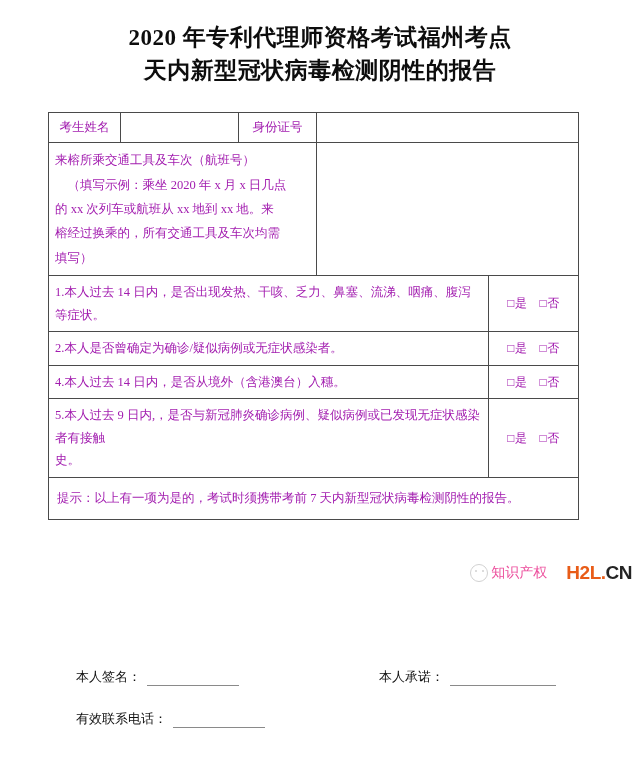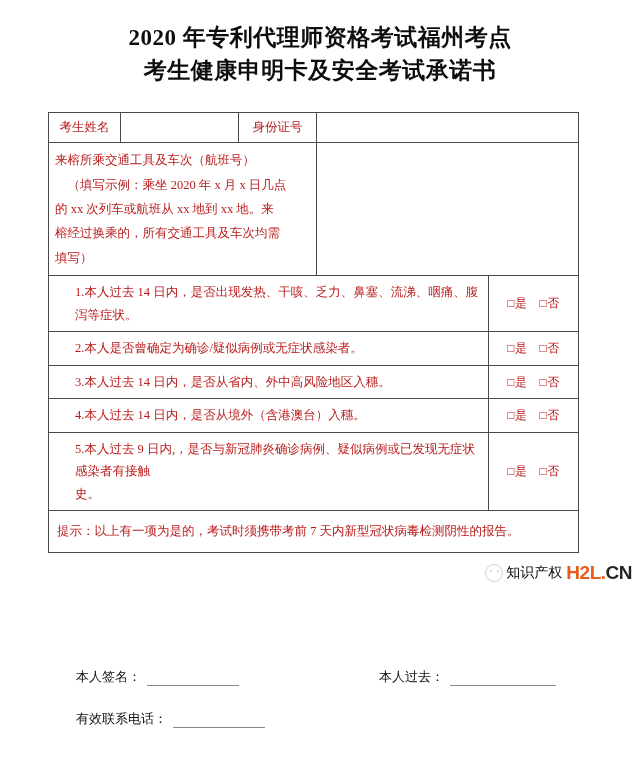--- a/index.html
+++ b/index.html
@@ -47,21 +47,21 @@
     border-collapse: collapse;
     table-layout: fixed;
     font-size: 12.5px;
     line-height: 1.85;
   }
   .form-table td {
     border: 1px solid #4a4a4a;
     padding: 3px 6px;
     vertical-align: middle;
     font-size: 12.5px;
-    color: #b91c1c;
+    color: #a21caf;
   }
   td.label-cell {
     text-align: center;
     white-space: nowrap;
   }
   td.blank-cell { }
 
   td.block-cell {
     vertical-align: top;
     padding-top: 5px;
@@ -69,21 +69,21 @@
     line-height: 1.95;
   }
   td.block-cell .ln { display: block; }
   td.block-cell .ind { padding-left: 1em; }
 
   td.q-cell {
     line-height: 1.8;
     padding-top: 5px;
     padding-bottom: 5px;
   }
-  td.q-cell .ln { display: block; margin-left: 20px; }
+  td.q-cell .ln { display: block; }
 
   td.ans-cell {
     text-align: center;
     white-space: nowrap;
     font-size: 12px;
     letter-spacing: 0.5px;
   }
   td.ans-cell .opt { display: inline-block; margin: 0 6px; }
 
   td.notice-cell,
@@ -131,24 +131,24 @@
     position: absolute;
     right: 8px;
     bottom: 6px;
     display: flex;
     align-items: center;
     height: 30px;
     opacity: 0.96;
   }
   .wm-cn {
     font-size: 14px;
-    color: #000000;
+    color: #ec4899;
     font-family: "Liberation Sans", sans-serif;
     letter-spacing: 0px;
-    margin-right: 4px;
+    margin-right: 19px;
     white-space: nowrap;
   }
   .wm-face {
     width: 16px; height: 16px;
     border: 1.4px solid #cfcfcf;
     border-radius: 50%;
     margin-right: 3px;
     position: relative;
     flex: none;
   }
@@ -174,21 +174,21 @@
   .wm-dot { color: #e8560f; }
   .wm-tld { color: #1c1c1c; }
 </style>
 </head>
 <body>
 
 <div class="page">
 
   <div class="doc-title">
     <div class="line">2020 年专利代理师资格考试福州考点</div>
-    <div class="line">考生健康申明卡及安全考试承诺书</div>
+    <div class="line">天内新型冠状病毒检测阴性的报告</div>
   </div>
 
   <table class="form-table">
     <colgroup>
       <col style="width:72px">
       <col style="width:118px">
       <col style="width:78px">
       <col style="width:172px">
       <col style="width:90px">
     </colgroup>
@@ -224,28 +224,20 @@
 
       <tr>
         <td class="q-cell" colspan="4">
           <span class="ln">2.本人是否曾确定为确诊/疑似病例或无症状感染者。</span>
         </td>
         <td class="ans-cell">
           <span class="opt">□是</span><span class="opt">□否</span>
         </td>
       </tr>
 
-      <tr>
-        <td class="q-cell" colspan="4">
-          <span class="ln">3.本人过去 14 日内，是否从省内、外中高风险地区入穗。</span>
-        </td>
-        <td class="ans-cell">
-          <span class="opt">□是</span><span class="opt">□否</span>
-        </td>
-      </tr>
 
       <tr>
         <td class="q-cell" colspan="4">
           <span class="ln">4.本人过去 14 日内，是否从境外（含港澳台）入穗。</span>
         </td>
         <td class="ans-cell">
           <span class="opt">□是</span><span class="opt">□否</span>
         </td>
       </tr>
 
@@ -269,21 +261,21 @@
   </table>
 
   <div class="sign-area">
     <div class="sign-row">
       <span class="sign-field">
         <span class="sf-label">本人签名：</span>
         <span class="sf-rule rule-sign"></span>
       </span>
       <span class="spacer-mid"></span>
       <span class="sign-field">
-        <span class="sf-label">本人过去：</span>
+        <span class="sf-label">本人承诺：</span>
         <span class="sf-rule rule-date"></span>
       </span>
     </div>
     <div class="sign-row">
       <span class="sign-field">
         <span class="sf-label">有效联系电话：</span>
         <span class="sf-rule rule-phone"></span>
       </span>
     </div>
   </div>

